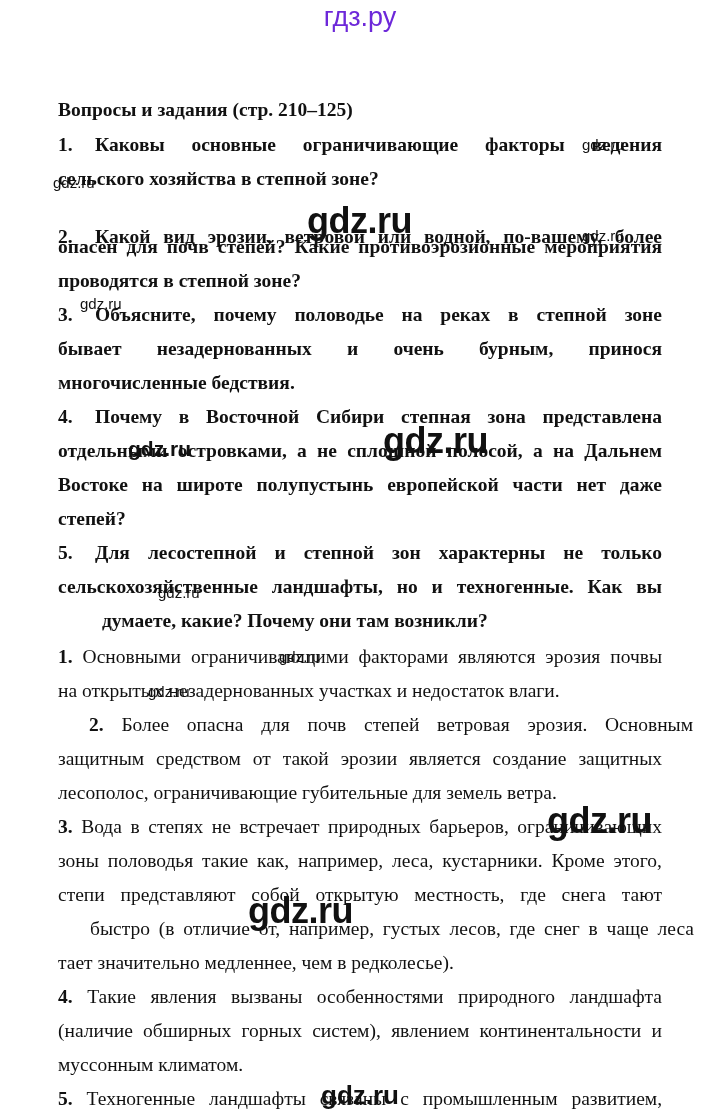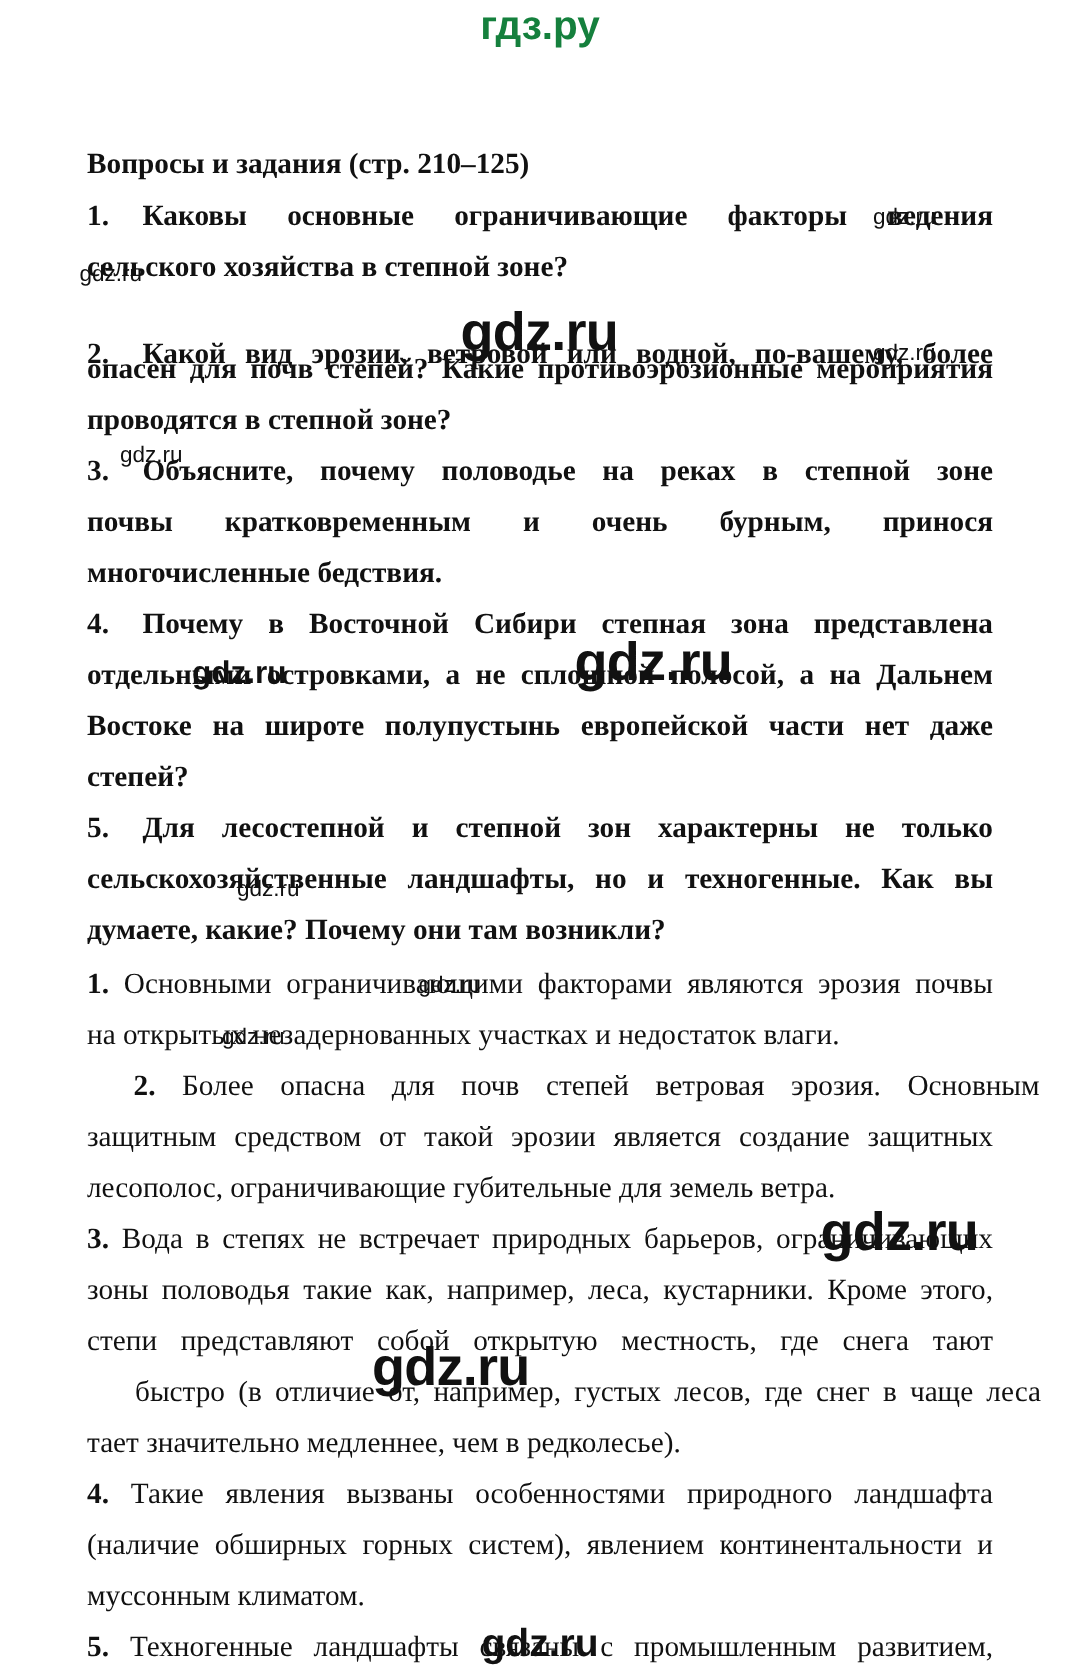--- a/index.html
+++ b/index.html
@@ -1,19 +1,19 @@
 <!DOCTYPE html>
 <html><head>
 <meta charset="utf-8">
 <style>
   html, body { margin: 0; padding: 0; background: #ffffff; }
   body { width: 720px; height: 1115px; position: relative; overflow: hidden; color: #111; }
   .header-brand {
     position: absolute; top: 2px; left: 0; width: 720px; text-align: center;
-    font-family: "Liberation Sans", sans-serif; font-size: 27px; font-weight: bold; color: #15803d;
+    font-family: "Liberation Sans", sans-serif; font-size: 27px; font-weight: normal; color: #6d28d9;
   }
   .footer-brand {
     position: absolute; top: 1080px; left: 0; width: 720px; text-align: center;
     font-family: "Liberation Sans", sans-serif; font-size: 26px; font-weight: bold; color: #111;
   }
   .line {
     position: absolute; left: 58px; width: 604px;
     font-family: "Liberation Serif", serif; font-size: 19.5px; line-height: 24px;
     white-space: nowrap; text-align: justify; text-align-last: justify;
   }
@@ -40,31 +40,31 @@
 <div class="line title" style="top:98px;">Вопросы и задания (стр. 210–125)</div>
 
 <div class="line q" style="top:133px;"><span class="num">1.</span><span>Каковы основные ограничивающие факторы ведения</span></div>
 <div class="line q last" style="top:167px;">сельского хозяйства в степной зоне?</div>
 
 <div class="line q" style="top:201px;margin-top:24px;"><span class="num">2.</span><span>Какой вид эрозии, ветровой или водной, по-вашему, более</span></div>
 <div class="line q" style="top:235px;">опасен для почв степей? Какие противоэрозионные мероприятия</div>
 <div class="line q last" style="top:269px;">проводятся в степной зоне?</div>
 
 <div class="line q" style="top:303px;"><span class="num">3.</span><span>Объясните, почему половодье на реках в степной зоне</span></div>
-<div class="line q" style="top:337px;">почвы кратковременным и очень бурным, принося</div>
+<div class="line q" style="top:337px;">бывает незадернованных и очень бурным, принося</div>
 <div class="line q last" style="top:371px;">многочисленные бедствия.</div>
 
 <div class="line q" style="top:405px;"><span class="num">4.</span><span>Почему в Восточной Сибири степная зона представлена</span></div>
 <div class="line q" style="top:439px;">отдельными островками, а не сплошной полосой, а на Дальнем</div>
 <div class="line q" style="top:473px;">Востоке на широте полупустынь европейской части нет даже</div>
 <div class="line q last" style="top:507px;">степей?</div>
 
 <div class="line q" style="top:541px;"><span class="num">5.</span><span>Для лесостепной и степной зон характерны не только</span></div>
 <div class="line q" style="top:575px;">сельскохозяйственные ландшафты, но и техногенные. Как вы</div>
-<div class="line q last" style="top:609px;">думаете, какие? Почему они там возникли?</div>
+<div class="line q last" style="top:609px;margin-left:44px;">думаете, какие? Почему они там возникли?</div>
 
 <div class="line" style="top:645px;"><span class="anum">1.</span> <span>Основными ограничивающими факторами являются эрозия почвы</span></div>
 <div class="line last" style="top:679px;">на открытых незадернованных участках и недостаток влаги.</div>
 
 <div class="line" style="top:713px;margin-left:31px;"><span class="anum">2.</span> <span>Более опасна для почв степей ветровая эрозия. Основным</span></div>
 <div class="line" style="top:747px;">защитным средством от такой эрозии является создание защитных</div>
 <div class="line last" style="top:781px;">лесополос, ограничивающие губительные для земель ветра.</div>
 
 <div class="line" style="top:815px;"><span class="anum">3.</span> <span>Вода в степях не встречает природных барьеров, ограничивающих</span></div>
 <div class="line" style="top:849px;">зоны половодья такие как, например, леса, кустарники. Кроме этого,</div>

